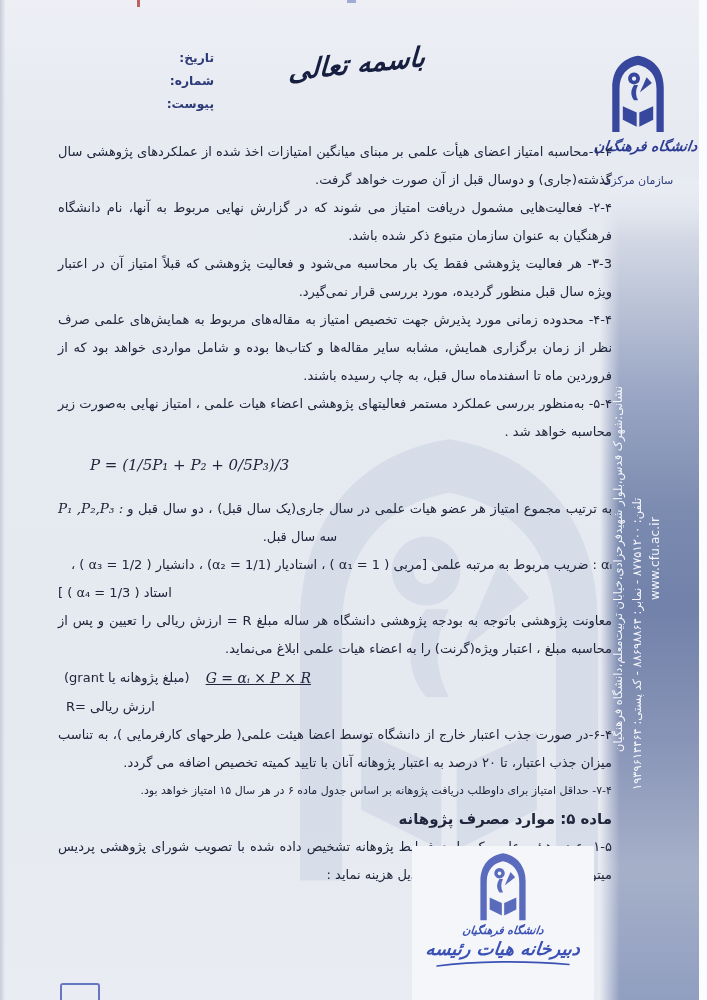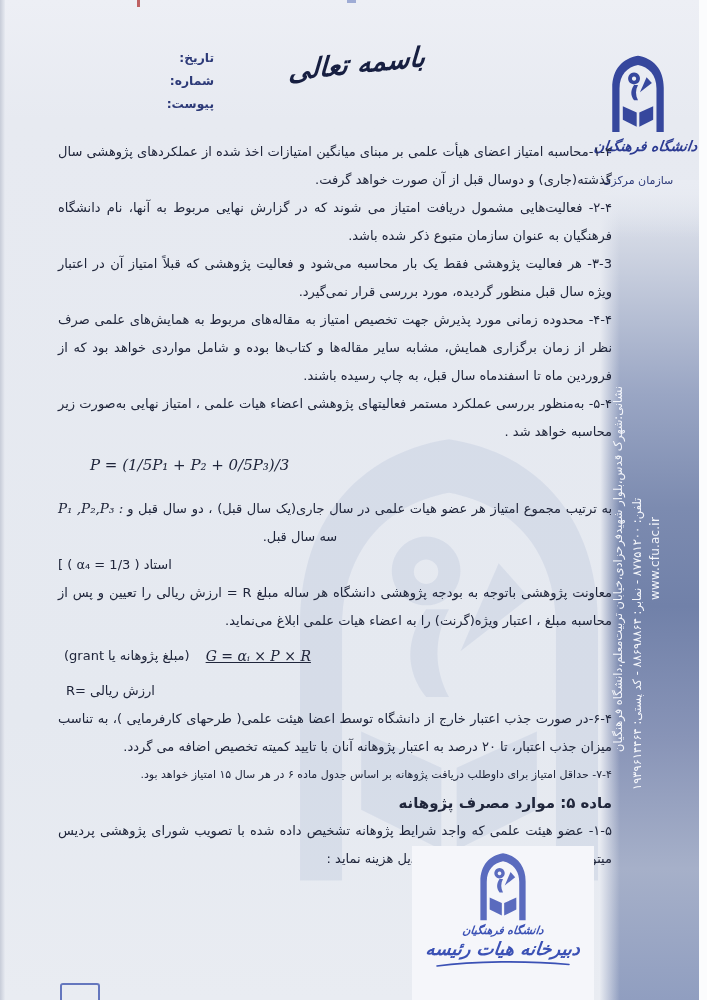--- a/index.html
+++ b/index.html
@@ -48,21 +48,21 @@
     font-size:13px;line-height:28px;text-align:justify;color:#20263b;}
   .doc p{margin:0;}
   .formula-font{font-family:"DejaVu Serif",serif;font-style:italic;}
   .blk-formula{direction:ltr;text-align:left;padding-left:32px;font-size:15px;
     margin:5px 0 15px;}
   .symline{display:flex;direction:ltr;gap:4px;align-items:baseline;}
   .sym-sy{font-family:"DejaVu Serif",serif;font-style:italic;font-size:13.5px;white-space:nowrap;}
   .sym-tx{flex:1;direction:rtl;text-align:justify;text-align-last:justify;}
   .symcont{text-align:center;padding-left:0;padding-right:70px;}
   .alphacont{text-align:left;}
-  .gline{display:flex;direction:ltr;gap:16px;padding-left:6px;margin:7px 0;}
+  .gline{display:flex;direction:ltr;gap:16px;padding-left:6px;margin:1px 0;}
   .gnote{direction:rtl;}
   .gform{font-size:14px;text-decoration:underline;}
   .rline{direction:ltr;text-align:left;padding-left:8px;}
   .small{font-size:11px;}
   .heading{font-weight:bold;font-size:15px;}
 
   
   .stamp{position:absolute;left:412px;top:846px;width:182px;height:154px;
     background:#f5f6fa;text-align:center;}
   .stamp svg.emb{display:block;margin:4px auto 0;width:58px;height:72px;
@@ -129,20 +129,21 @@
     <p>۵-۴- به‌منظور بررسی عملکرد مستمر فعالیتهای پژوهشی اعضاء هیات علمی ، امتیاز نهایی به‌صورت زیر محاسبه خواهد شد .</p>
 
     <div class="blk-formula formula-font">P = (1/5P₁ + P₂ + 0/5P₃)/3</div>
 
     <div class="symline">
       <span class="sym-sy">P₁ ,P₂,P₃ :</span>
       <span class="sym-tx">به ترتیب مجموع امتیاز هر عضو هیات علمی در سال جاری(یک سال قبل) ، دو سال قبل و</span>
     </div>
     <div class="symcont">سه سال قبل.</div>
 
+    <p>αᵢ : ضریب مربوط به مرتبه علمی  [مربی ( α₁ = 1 ) ، استادیار (α₂ = 1/1) ، دانشیار ( α₃ = 1/2 ) ،</p>
     <div class="alphacont">استاد ( α₄ = 1/3 ) ]</div>
 
     <p>معاونت پژوهشی باتوجه به بودجه پژوهشی دانشگاه هر ساله مبلغ R = ارزش ریالی را تعیین و پس از محاسبه مبلغ ، اعتبار ویژه(گرنت) را به اعضاء هیات علمی ابلاغ می‌نماید.</p>
 
     <div class="gline">
       <span class="gnote">(مبلغ پژوهانه یا grant)</span>
       <span class="gform formula-font">G = αᵢ × P × R</span>
     </div>
     <div class="rline">R= ارزش ریالی</div>
 

